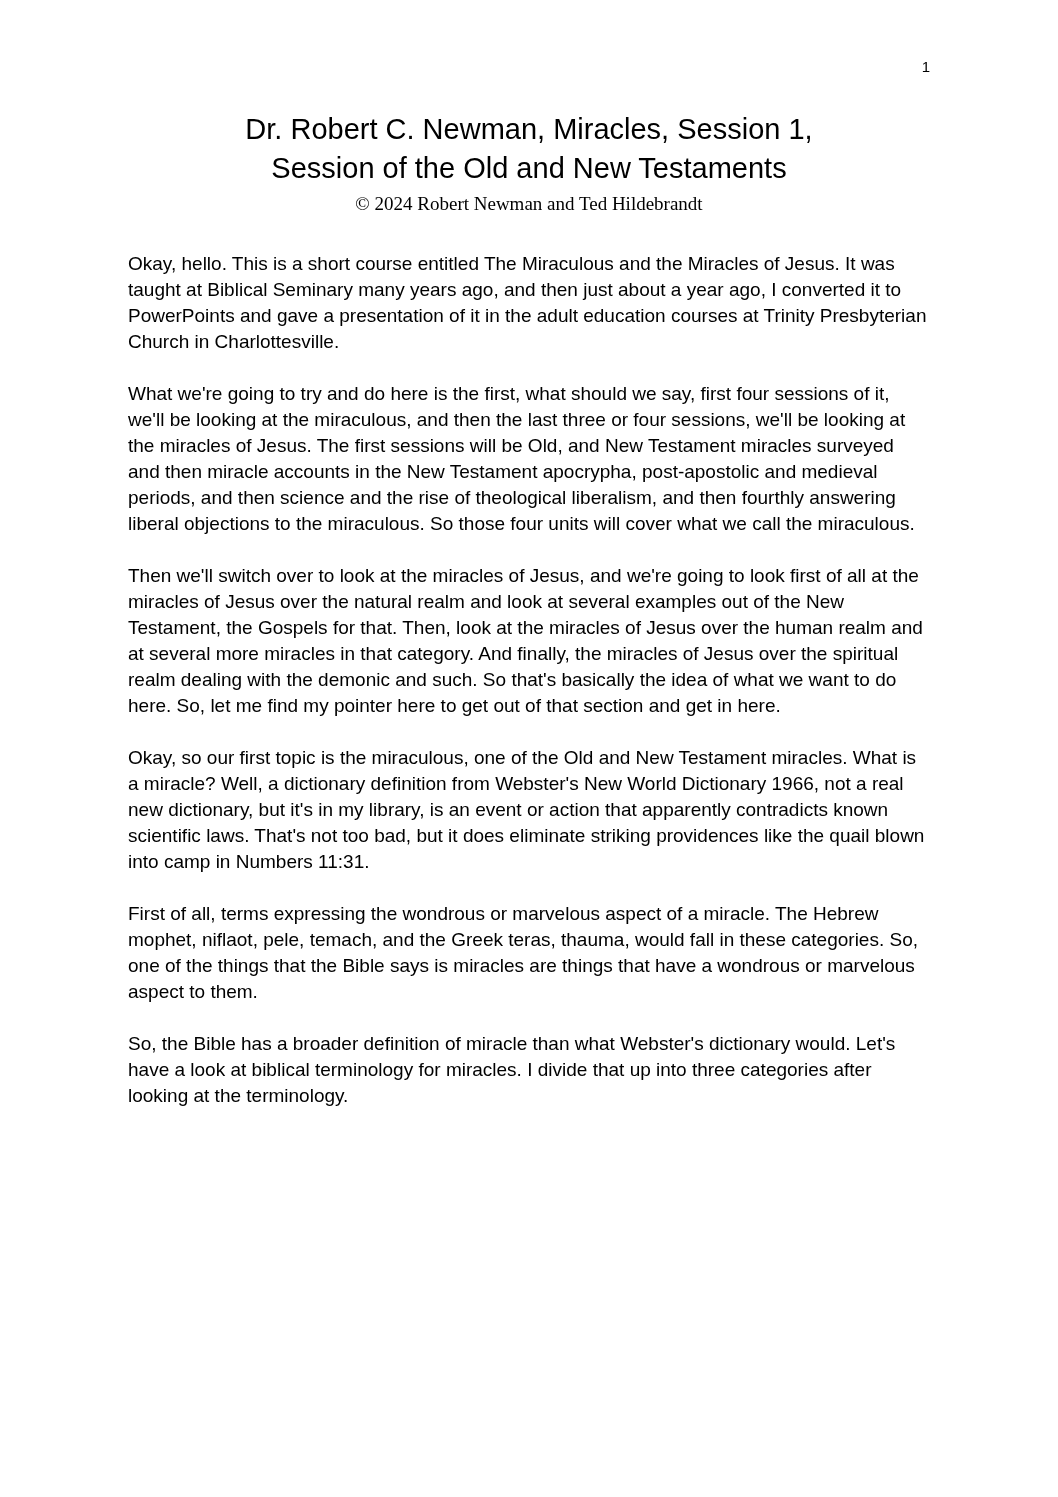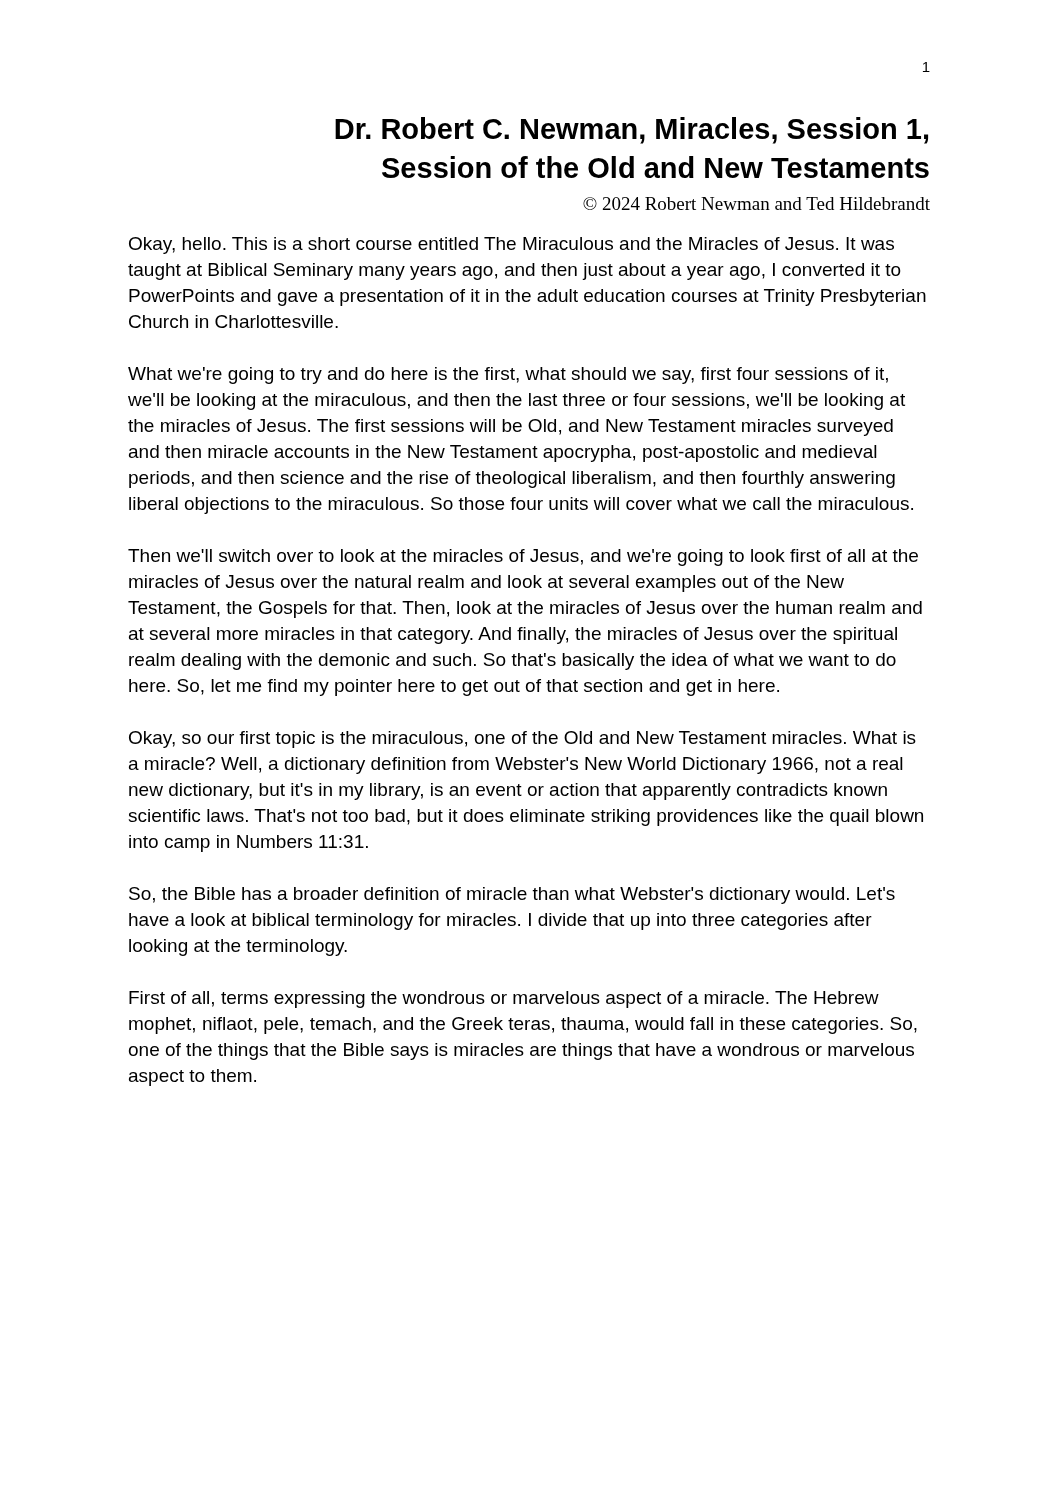--- a/index.html
+++ b/index.html
@@ -17,38 +17,38 @@
     font-family: "Liberation Sans", sans-serif;
     color: #000000;
   }
   .page-number {
     text-align: right;
     font-size: 15px;
     line-height: 1.2;
     margin-bottom: 34px;
   }
   .doc-title {
-    text-align: right;
-    font-weight: bold;
+    text-align: center;
+    font-weight: normal;
     font-size: 29px;
     line-height: 1.35;
     margin: 0 0 2px 0;
   }
   .doc-title .title-line {
     display: block;
   }
   .copyright {
-    text-align: right;
+    text-align: center;
     font-family: "Liberation Serif", serif;
     font-size: 19px;
     line-height: 1.3;
     margin: 4px 0 0 0;
   }
   .body-text {
-    margin-top: 14px;
+    margin-top: 34px;
   }
   .body-para {
     font-size: 19px;
     line-height: 26px;
     margin: 0 0 26px 0;
     text-align: left;
   }
   .body-para:last-child {
     margin-bottom: 0;
   }
@@ -65,17 +65,17 @@
     <span class="title-line">Session of the Old and New Testaments</span>
   </h1>
 
   <div class="copyright">© 2024 Robert Newman and Ted Hildebrandt</div>
 
   <div class="body-text">
     <p class="body-para">Okay, hello. This is a short course entitled The Miraculous and the Miracles of Jesus. It was taught at Biblical Seminary many years ago, and then just about a year ago, I converted it to PowerPoints and gave a presentation of it in the adult education courses at Trinity Presbyterian Church in Charlottesville.</p>
     <p class="body-para">What we're going to try and do here is the first, what should we say, first four sessions of it, we'll be looking at the miraculous, and then the last three or four sessions, we'll be looking at the miracles of Jesus. The first sessions will be Old, and New Testament miracles surveyed and then miracle accounts in the New Testament apocrypha, post-apostolic and medieval periods, and then science and the rise of theological liberalism, and then fourthly answering liberal objections to the miraculous. So those four units will cover what we call the miraculous.</p>
     <p class="body-para">Then we'll switch over to look at the miracles of Jesus, and we're going to look first of all at the miracles of Jesus over the natural realm and look at several examples out of the New Testament, the Gospels for that. Then, look at the miracles of Jesus over the human realm and at several more miracles in that category. And finally, the miracles of Jesus over the spiritual realm dealing with the demonic and such. So that's basically the idea of what we want to do here. So, let me find my pointer here to get out of that section and get in here.</p>
     <p class="body-para">Okay, so our first topic is the miraculous, one of the Old and New Testament miracles. What is a miracle? Well, a dictionary definition from Webster's New World Dictionary 1966, not a real new dictionary, but it's in my library, is an event or action that apparently contradicts known scientific laws. That's not too bad, but it does eliminate striking providences like the quail blown into camp in Numbers 11:31.</p>
+    <p class="body-para">First of all, terms expressing the wondrous or marvelous aspect of a miracle. The Hebrew mophet, niflaot, pele, temach, and the Greek teras, thauma, would fall in these categories. So, one of the things that the Bible says is miracles are things that have a wondrous or marvelous aspect to them.</p>
     <p class="body-para">So, the Bible has a broader definition of miracle than what Webster's dictionary would. Let's have a look at biblical terminology for miracles. I divide that up into three categories after looking at the terminology.</p>
-    <p class="body-para">First of all, terms expressing the wondrous or marvelous aspect of a miracle. The Hebrew mophet, niflaot, pele, temach, and the Greek teras, thauma, would fall in these categories. So, one of the things that the Bible says is miracles are things that have a wondrous or marvelous aspect to them.</p>
   </div>
 
 </div>
 
 </body></html>

